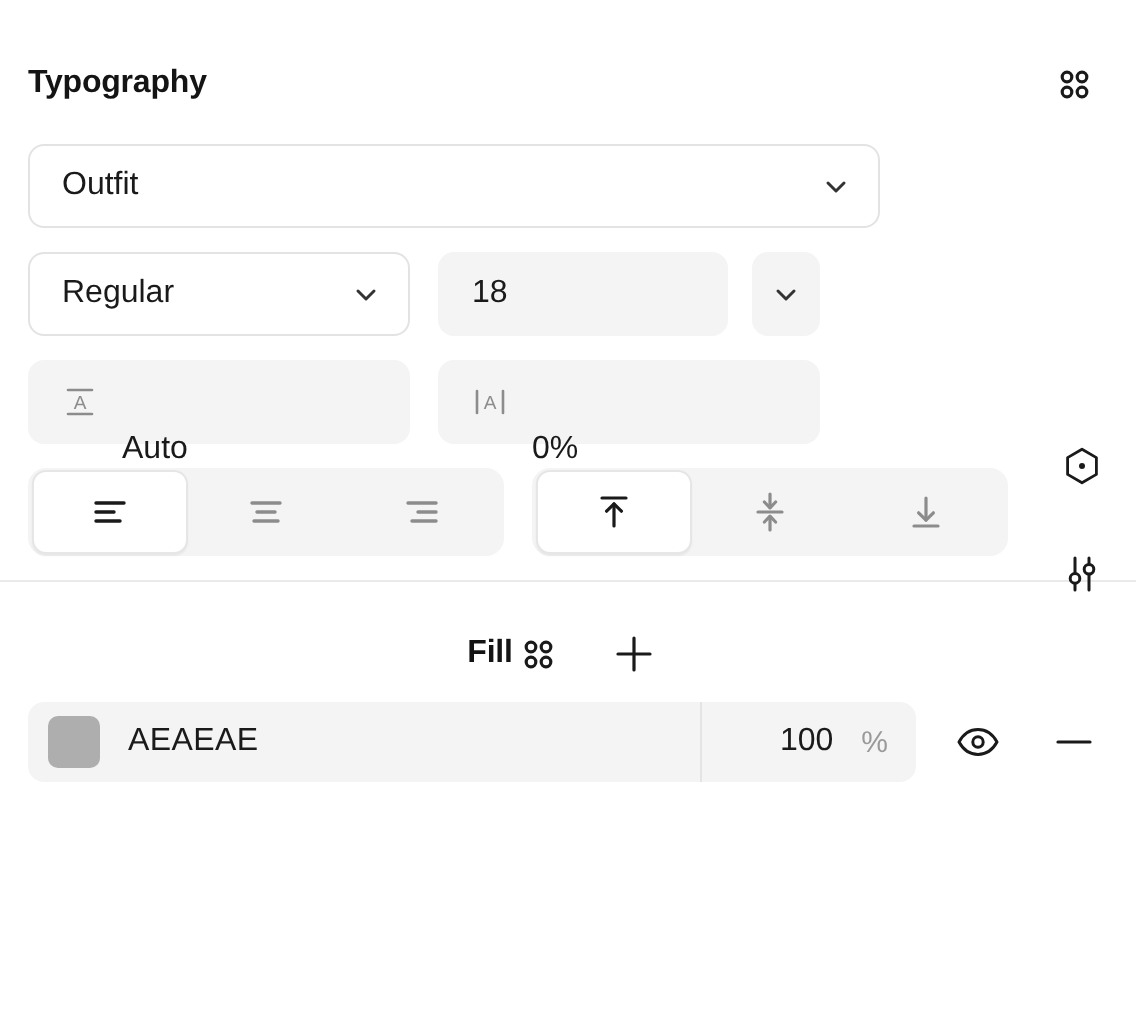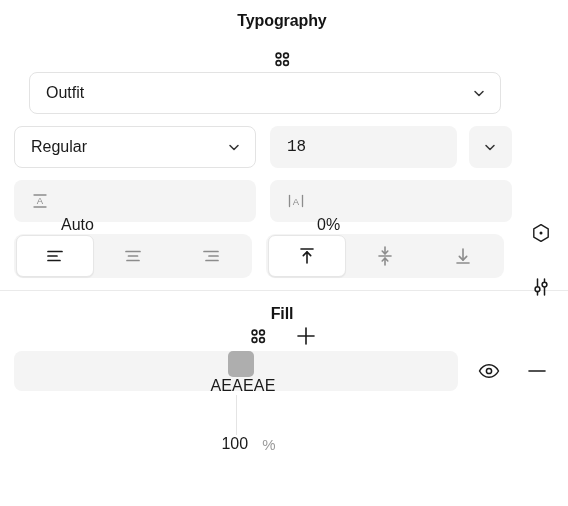--- a/index.html
+++ b/index.html
@@ -18,21 +18,20 @@
 
   .panel { width: 568px; }
 
   
   .section-header {
     display: flex;
     align-items: center;
     justify-content: space-between;
     padding: 12px 18px 0 14px;
     box-sizing: border-box;
-    flex-direction: column;
   }
   .section-header.typography { height: 72px; }
   .section-header.fill { height: 60px; justify-content: center; }
 
   .section-title {
     font-size: 16px;
     font-weight: bold;
     letter-spacing: -0.1px;
     color: #141414;
   }
@@ -57,21 +56,21 @@
   
   .row {
     display: flex;
     align-items: center;
     padding: 0 14px;
     box-sizing: border-box;
     gap: 14px;
     margin-bottom: 12px;
   }
 
-  .col-half { width: 242px; flex: none; }
+  .col-half { width: 191px; flex: none; }
 
   
   .field {
     height: 42px;
     border-radius: 8px;
     display: flex;
     align-items: center;
     box-sizing: border-box;
     font-size: 16px;
     color: #1a1a1a;
@@ -90,34 +89,34 @@
     padding-left: 16px;
     white-space: nowrap;
     overflow: hidden;
   }
   .field .caret {
     padding-right: 14px;
     display: flex;
     align-items: center;
   }
 
-  .field.wide-full { width: 472px; margin-left: 15px; }
+  .field.wide-full { width: 426px; }
 
   .field-icon {
     width: 26px;
     margin-left: 12px;
     display: flex;
     align-items: center;
     justify-content: center;
     flex: none;
   }
   .field-icon + .value { padding-left: 8px; margin-top: 47px; }
 
   
-  .size-group { display: flex; gap: 12px; font-family: Liberation Mono, monospace; }
+  .size-group { display: flex; gap: 12px; }
   .size-input { width: 190px; }
   .size-step  {
     width: 44px;
     justify-content: center;
   }
 
   
   .segmented {
     height: 44px;
     background: #f4f4f4;
@@ -162,21 +161,20 @@
   }
   .fill-field {
     width: 450px;
     height: 40px;
     background: #f4f4f4;
     border-radius: 8px;
     display: flex;
     align-items: center;
     box-sizing: border-box;
     cursor: pointer;
-    flex-direction: column;
   }
   .swatch {
     width: 26px;
     height: 26px;
     border-radius: 5px;
     margin-left: 10px;
     flex: none;
   }
   .hex {
     flex: 1;

